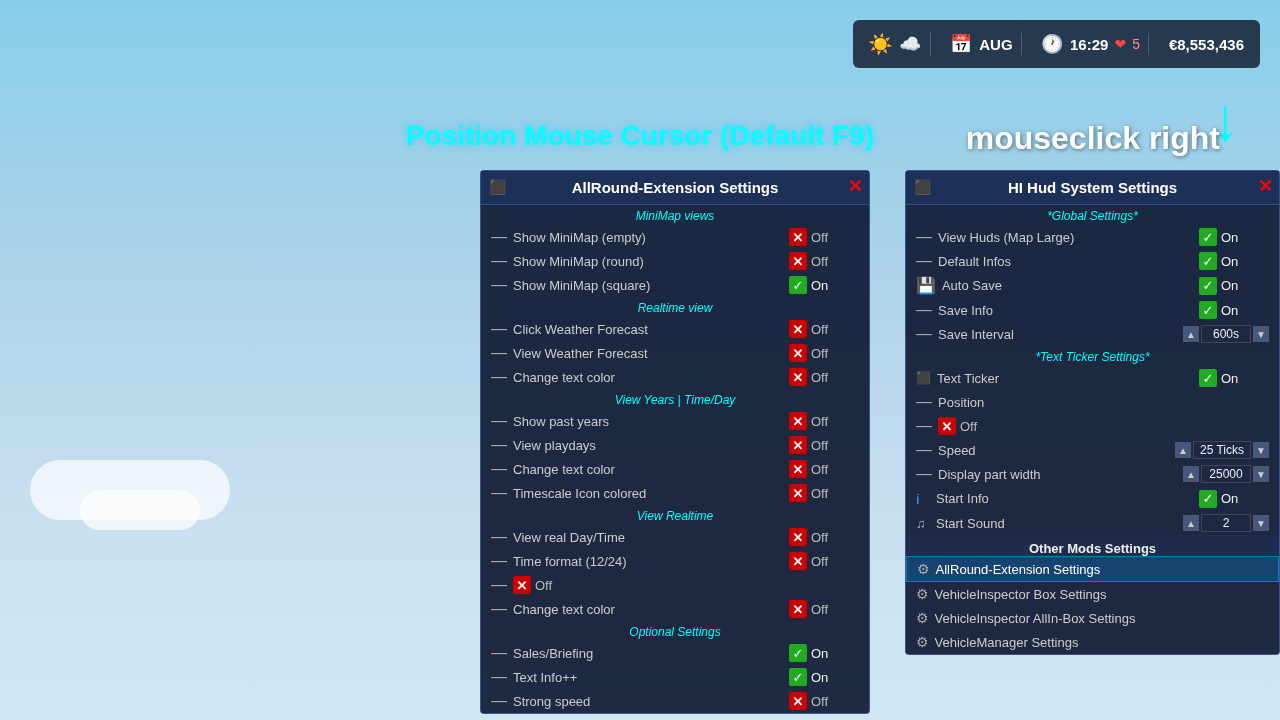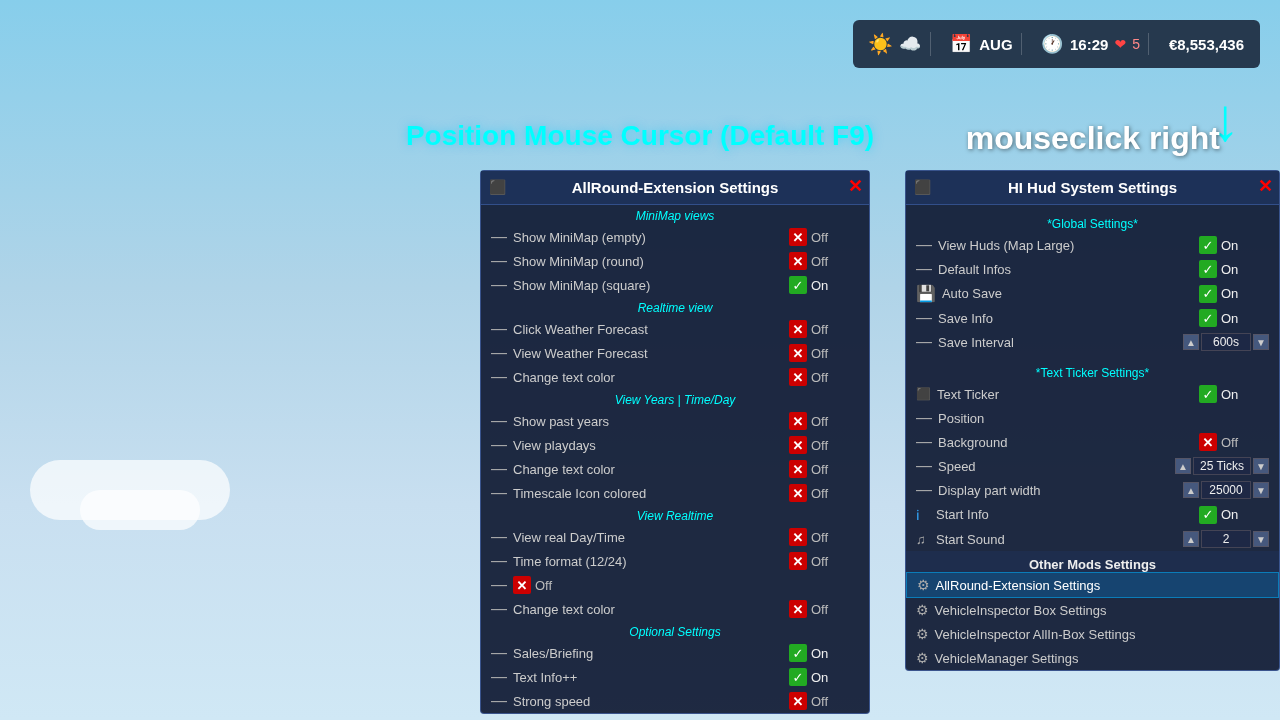--- a/index.html
+++ b/index.html
@@ -209,21 +209,22 @@
       top: 4px;
       color: red;
       font-size: 18px;
       cursor: pointer;
       font-weight: bold;
     }
     .hihud-section-label {
       text-align: center;
       color: cyan;
       font-size: 12px;
-      padding: 12px 0 2px;
+      padding: 4px 0 2px;
+      font-style: italic;
     }
     .hihud-row {
       display: flex;
       align-items: center;
       padding: 3px 10px;
       gap: 6px;
     }
     .hihud-name {
       flex: 1;
       color: #ccc;
@@ -525,21 +526,20 @@
       <div class="checkbox-on">✓</div>
       <span class="toggle-label-on">On</span>
     </div>
   </div>
   <div class="hihud-row">
     <span class="dash-icon">—</span>
     <span class="hihud-name">Position</span>
   </div>
   <div class="hihud-row">
     <span class="dash-icon">—</span>
-    <span class="hihud-name">Background</span>
     <div class="toggle-box">
       <div class="checkbox-off">✕</div>
       <span class="toggle-label-off">Off</span>
     </div>
   </div>
   <div class="hihud-row">
     <span class="dash-icon">—</span>
     <span class="hihud-name">Speed</span>
     <div class="spinner-box">
       <div class="spinner-btn">▲</div>

